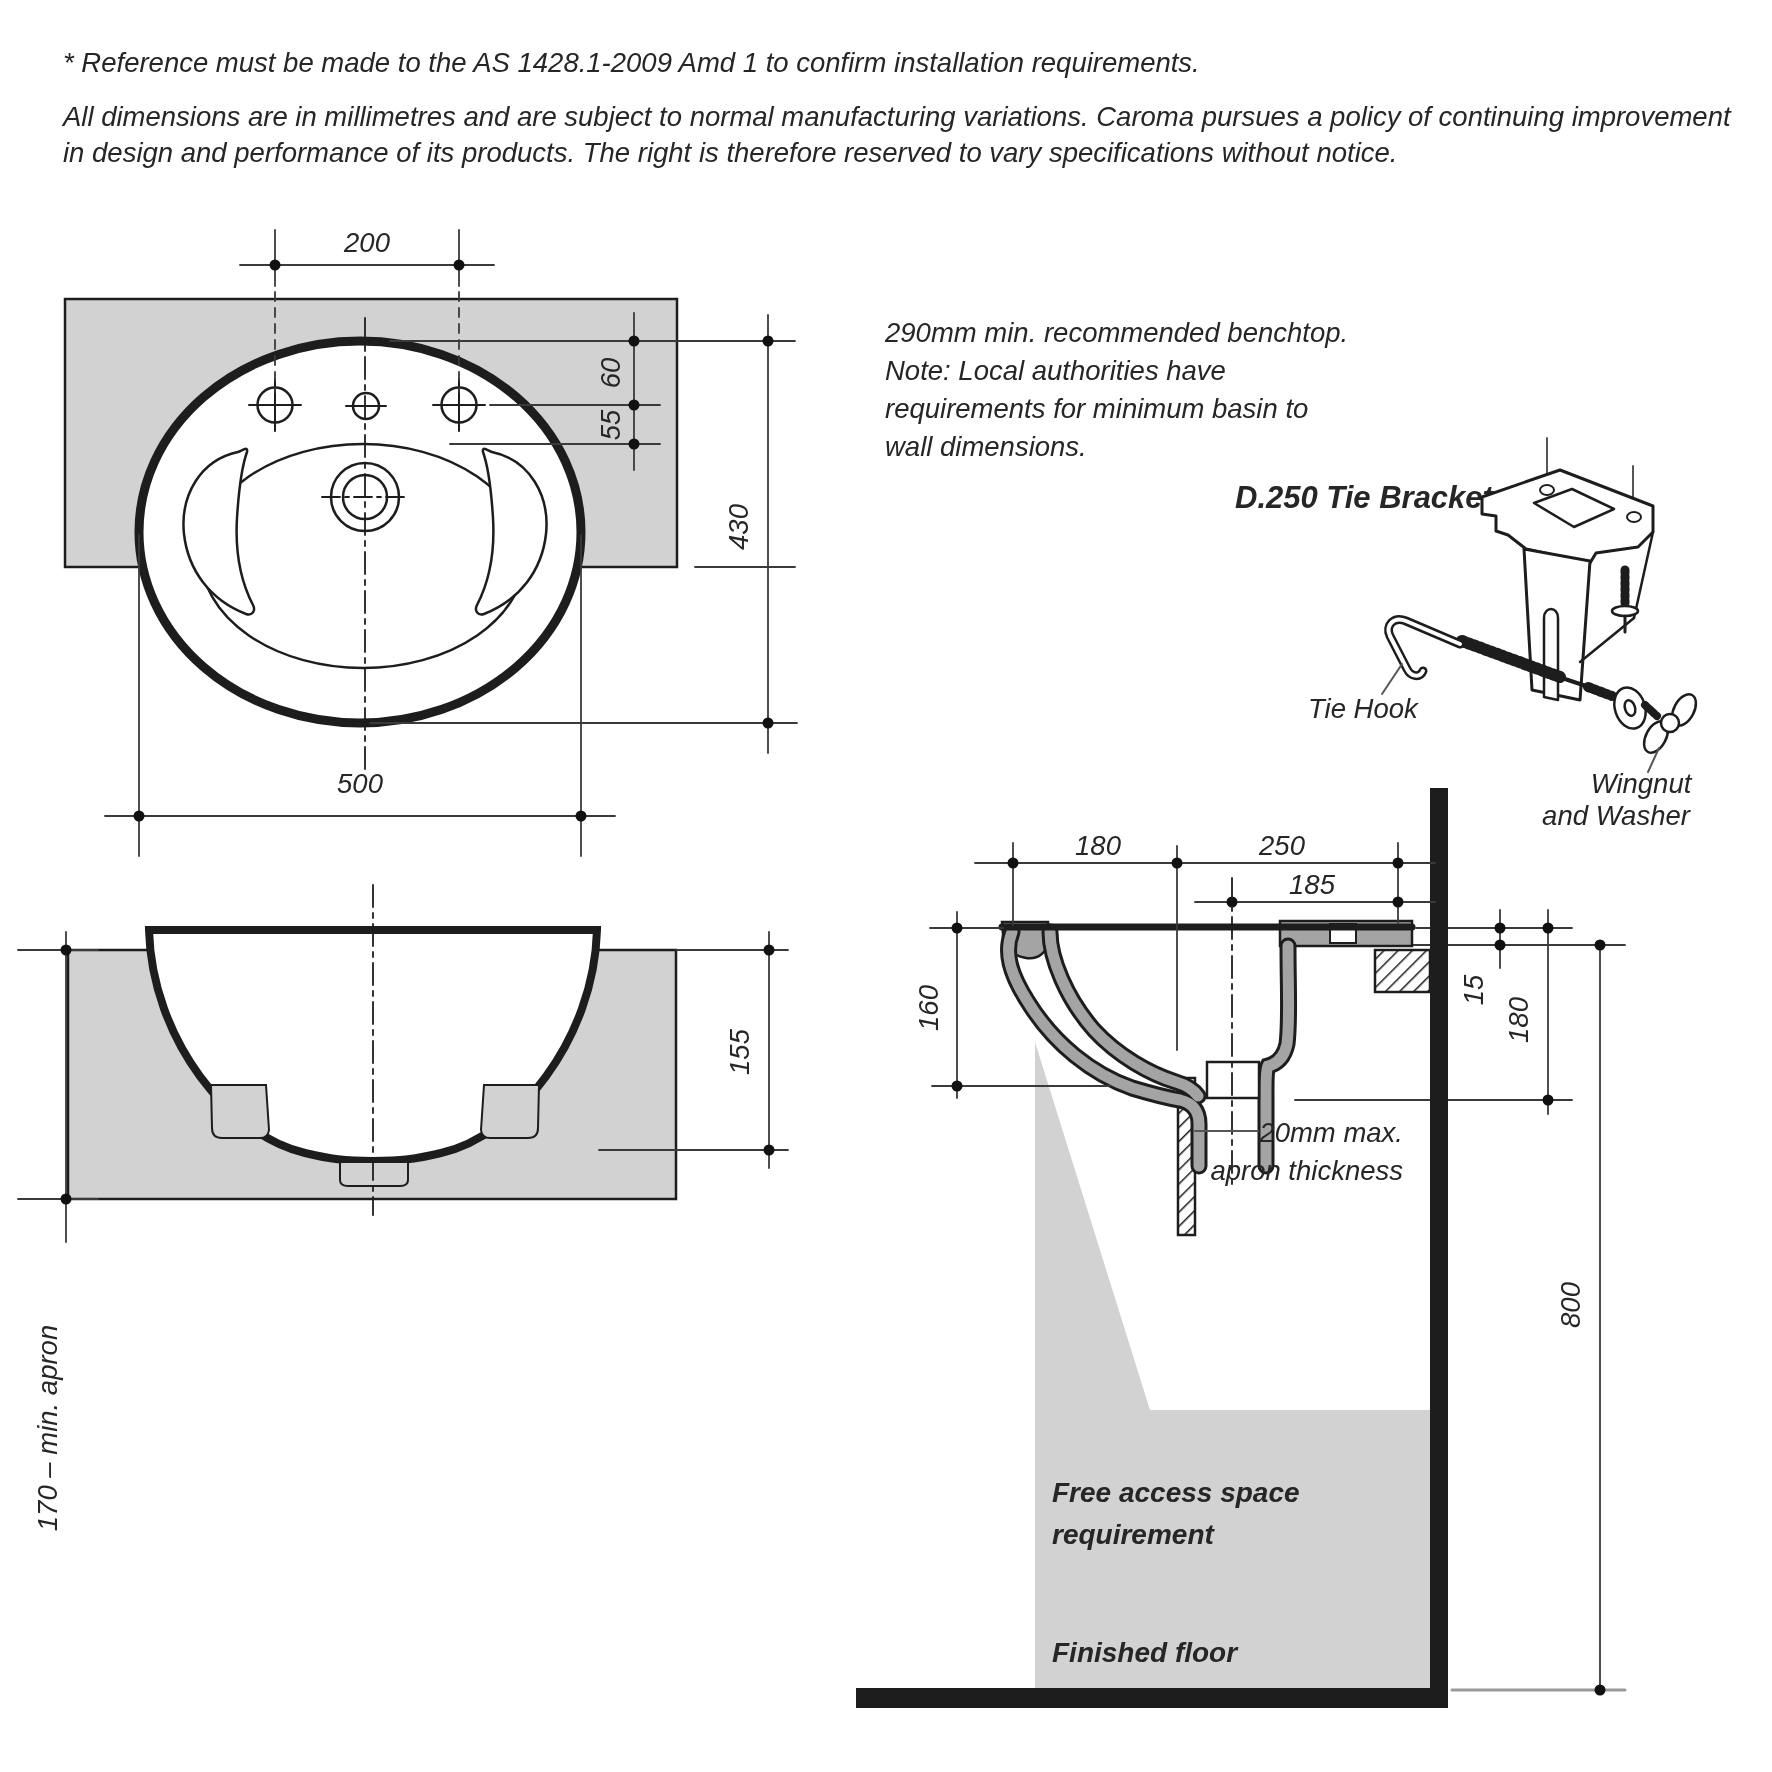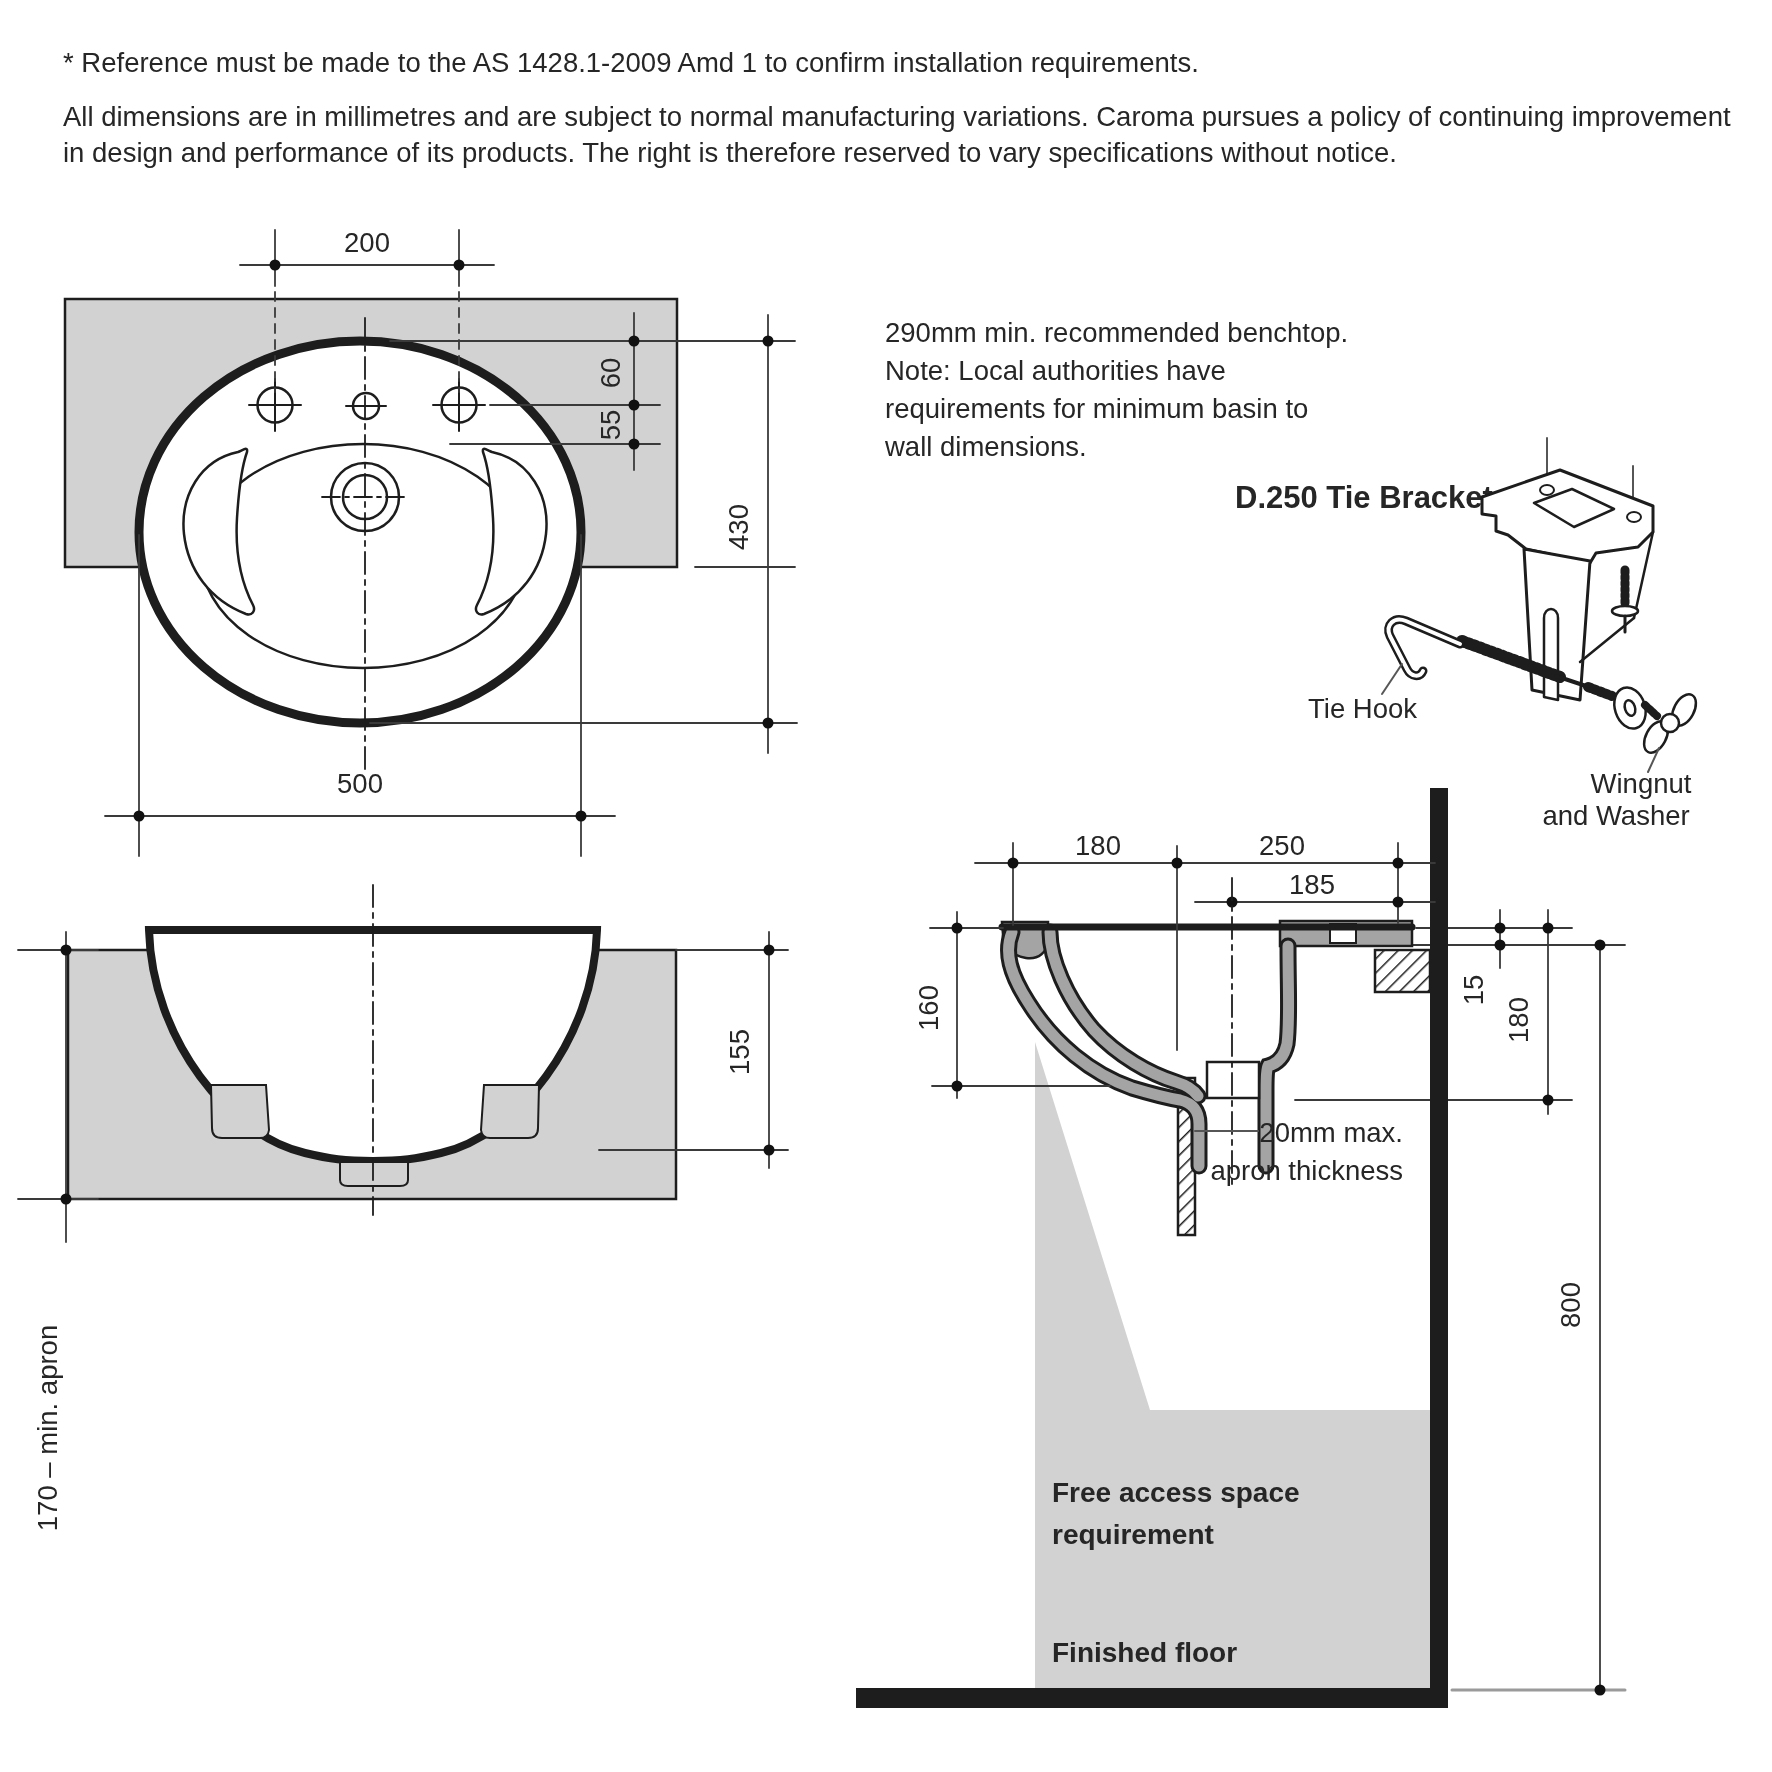--- a/index.html
+++ b/index.html
@@ -1,17 +1,17 @@
 <!DOCTYPE html>
 <html><head>
 <meta charset="utf-8">
 <style>
   html,body{margin:0;padding:0;background:#ffffff;}
   .page{position:relative;width:1772px;height:1772px;background:#fff;overflow:hidden;
-        font-family:"Liberation Sans","DejaVu Sans",sans-serif;color:#0f766e;}
+        font-family:"Liberation Sans","DejaVu Sans",sans-serif;color:#0f766e;font-style:italic;}
   svg{position:absolute;left:0;top:0;}
   svg text{font-family:"Liberation Sans","DejaVu Sans",sans-serif;fill:#262626;}
   .t27{font-size:27.5px;}
   .t28b{font-size:28px;font-weight:bold;}
   .t30b{font-size:31px;font-weight:bold;}
 </style>
 </head>
 <body>
 
 <div class="page">

